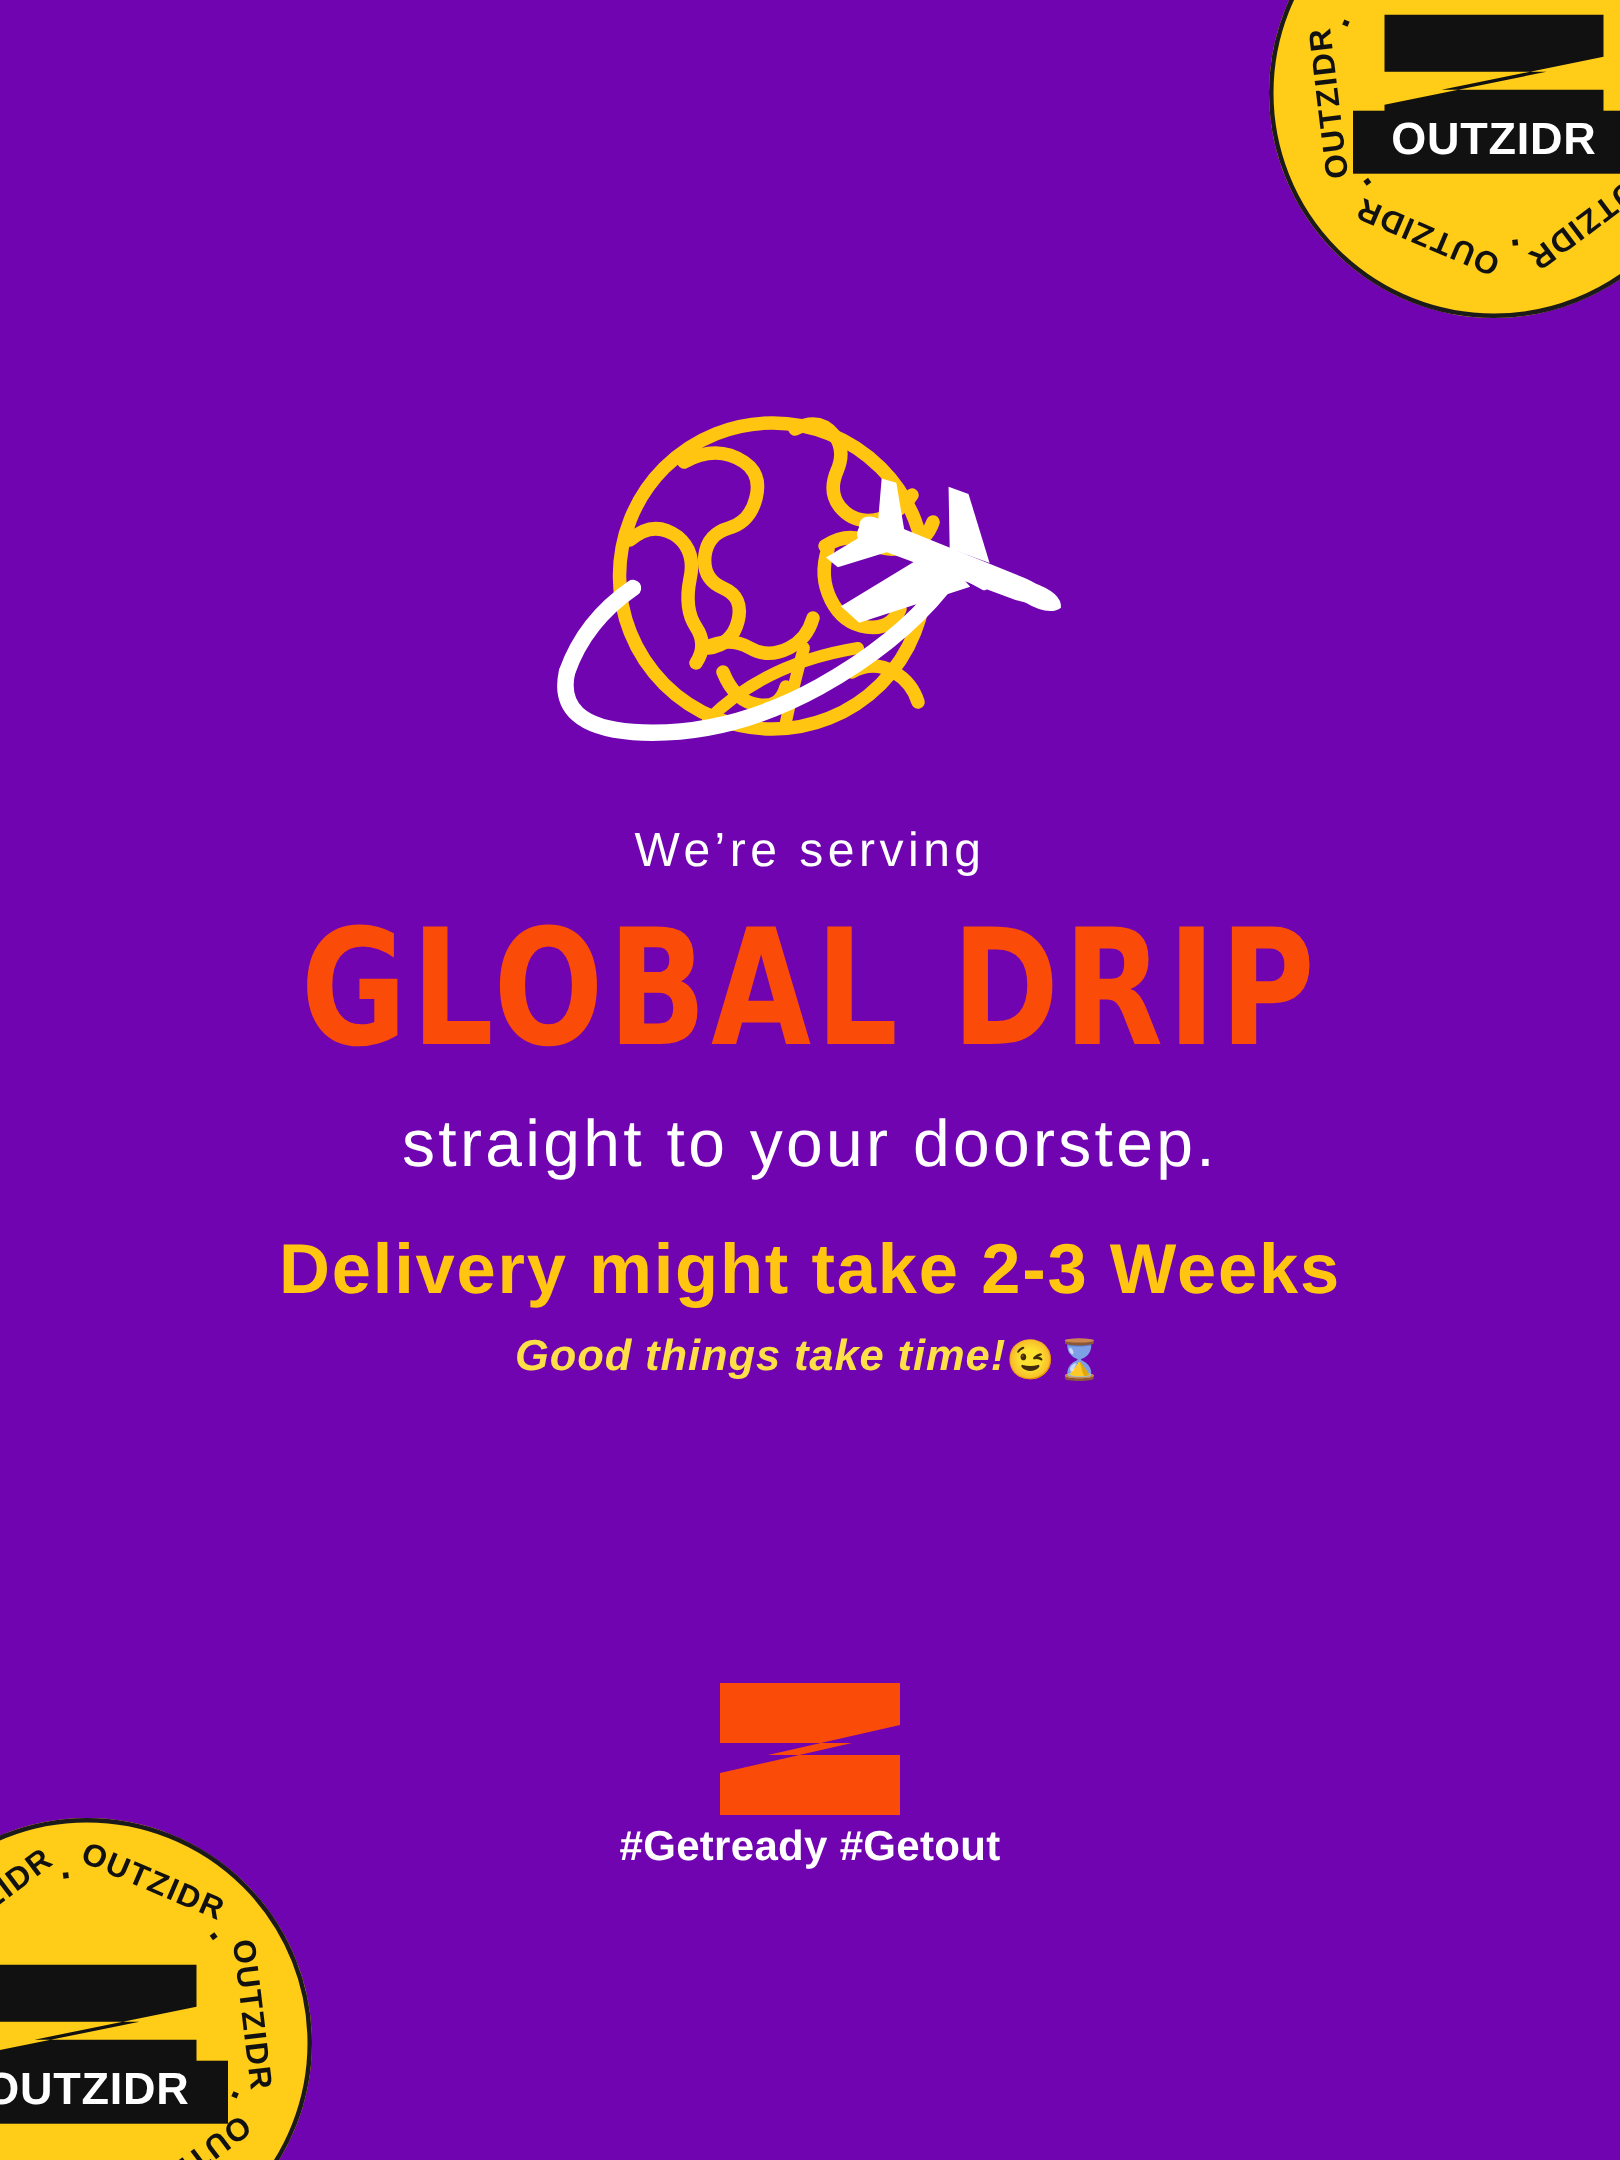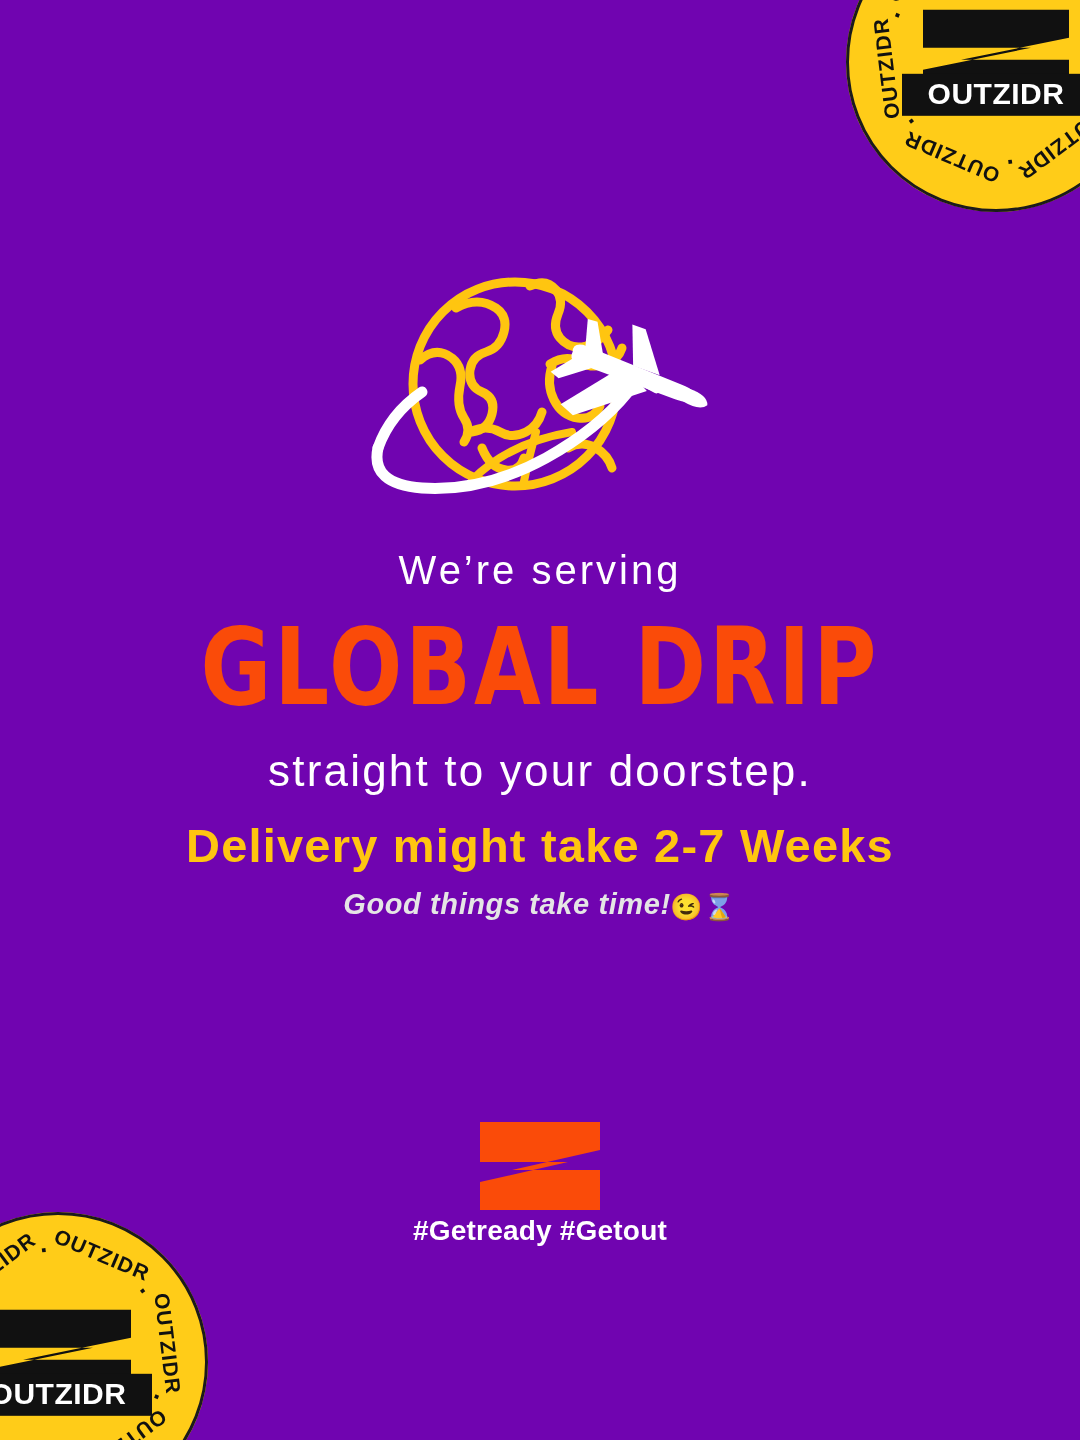--- a/index.html
+++ b/index.html
@@ -116,21 +116,21 @@
   
   #headline-block {
     position: absolute;
     left: 0;
     right: 0;
     top: 550px;
     text-align: center;
   }
   .line-serving {
     color: #FFFFFF;
-    font-size: 40px;
+    font-size: 32px;
     font-weight: 300;
     letter-spacing: 3.0px;
     line-height: 1.0;
   }
   .line-global {
     color: #FA4B09;
     font-size: 88px;
     font-weight: bold;
     letter-spacing: 3px;
     line-height: 1.0;
@@ -156,21 +156,21 @@
     text-align: center;
   }
   .line-delivery {
     color: #FFC510;
     font-size: 47px;
     font-weight: bold;
     letter-spacing: 1.2px;
     line-height: 1.1;
   }
   .line-goodthings {
-    color: #e5e5e5;
+    color: #fde047;
     font-size: 29px;
     font-weight: bold;
     font-style: italic;
     letter-spacing: 0.6px;
     margin-top: 17px;
     line-height: 1.1;
   }
   .emoji {
     font-style: normal;
     font-size: 26px;
@@ -246,21 +246,21 @@
     </svg>
   </div>
 
   <div id="headline-block">
     <div class="line-serving">We’re serving</div>
     <div class="line-global">GLOBAL DRIP</div>
     <div class="line-doorstep">straight to your doorstep.</div>
   </div>
 
   <div id="delivery-block">
-    <div class="line-delivery">Delivery might take 2-7 Weeks</div>
+    <div class="line-delivery">Delivery might take 2-3 Weeks</div>
     <div class="line-goodthings">
       <span>Good things take time!</span><span class="emoji">😉</span><span class="emoji">⌛</span>
     </div>
   </div>
 
   <div id="footer-block">
     <svg class="footer-z" viewBox="0 0 124 92">
       <path d="M2 2 H122 V30 L34 50 H122 V90 H2 V62 L90 42 H2 Z" fill="#FA4B09"></path>
     </svg>
     <div class="footer-tag">#Getready #Getout</div>

